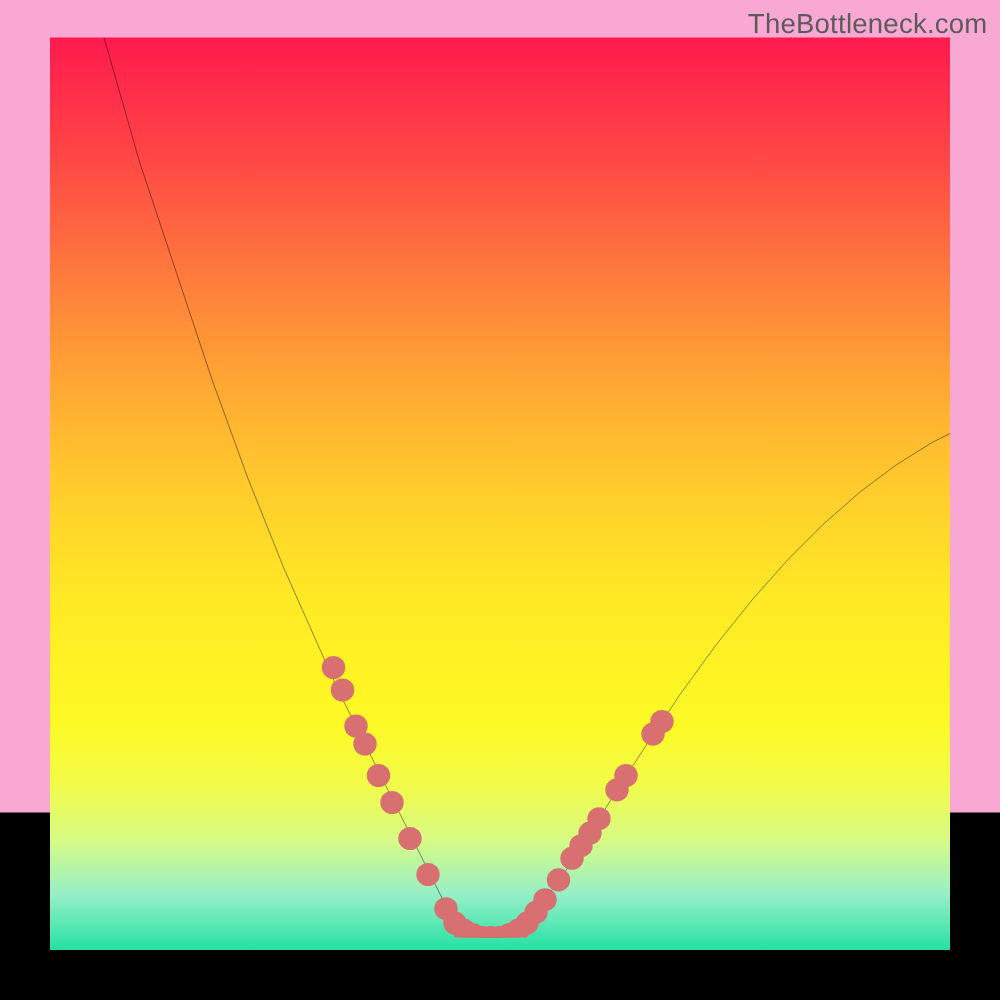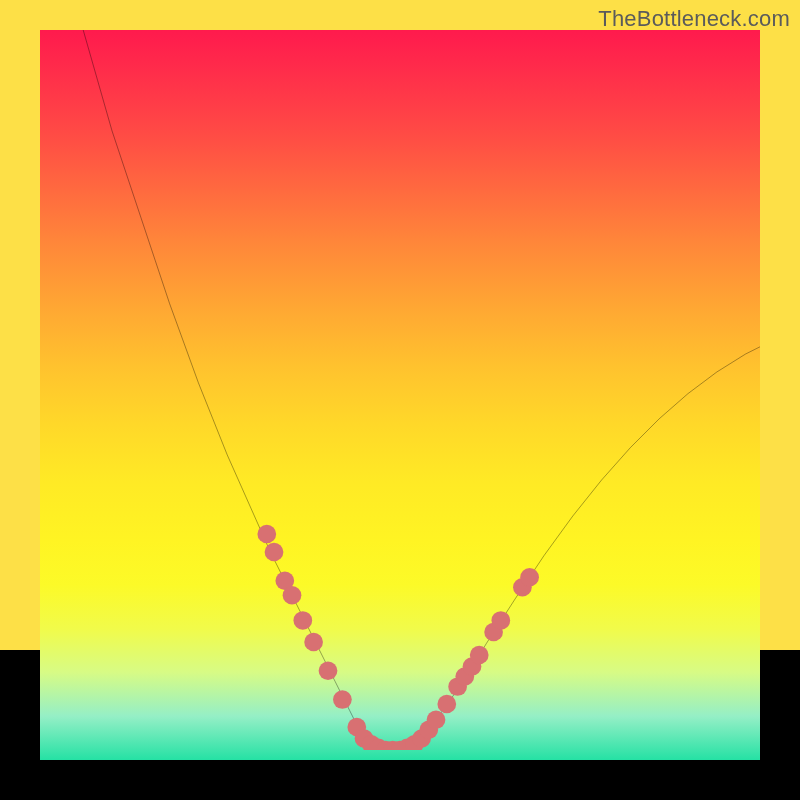--- a/index.html
+++ b/index.html
@@ -8,21 +8,21 @@
     width: 800px;
     height: 800px;
     overflow: hidden;
     background: #000;
     font-family: Arial, Helvetica, sans-serif;
   }
   .frame {
     position: relative;
     width: 800px;
     height: 650px;
-    background: #fde047;
+    background: #f9a8d4;
   }
   .plot {
     position: absolute;
     left: 40px;
     top: 30px;
     width: 720px;
     height: 730px;
     background: linear-gradient(to bottom,
       #ff1a4d 0%,
       #ff2e4a 6%,

